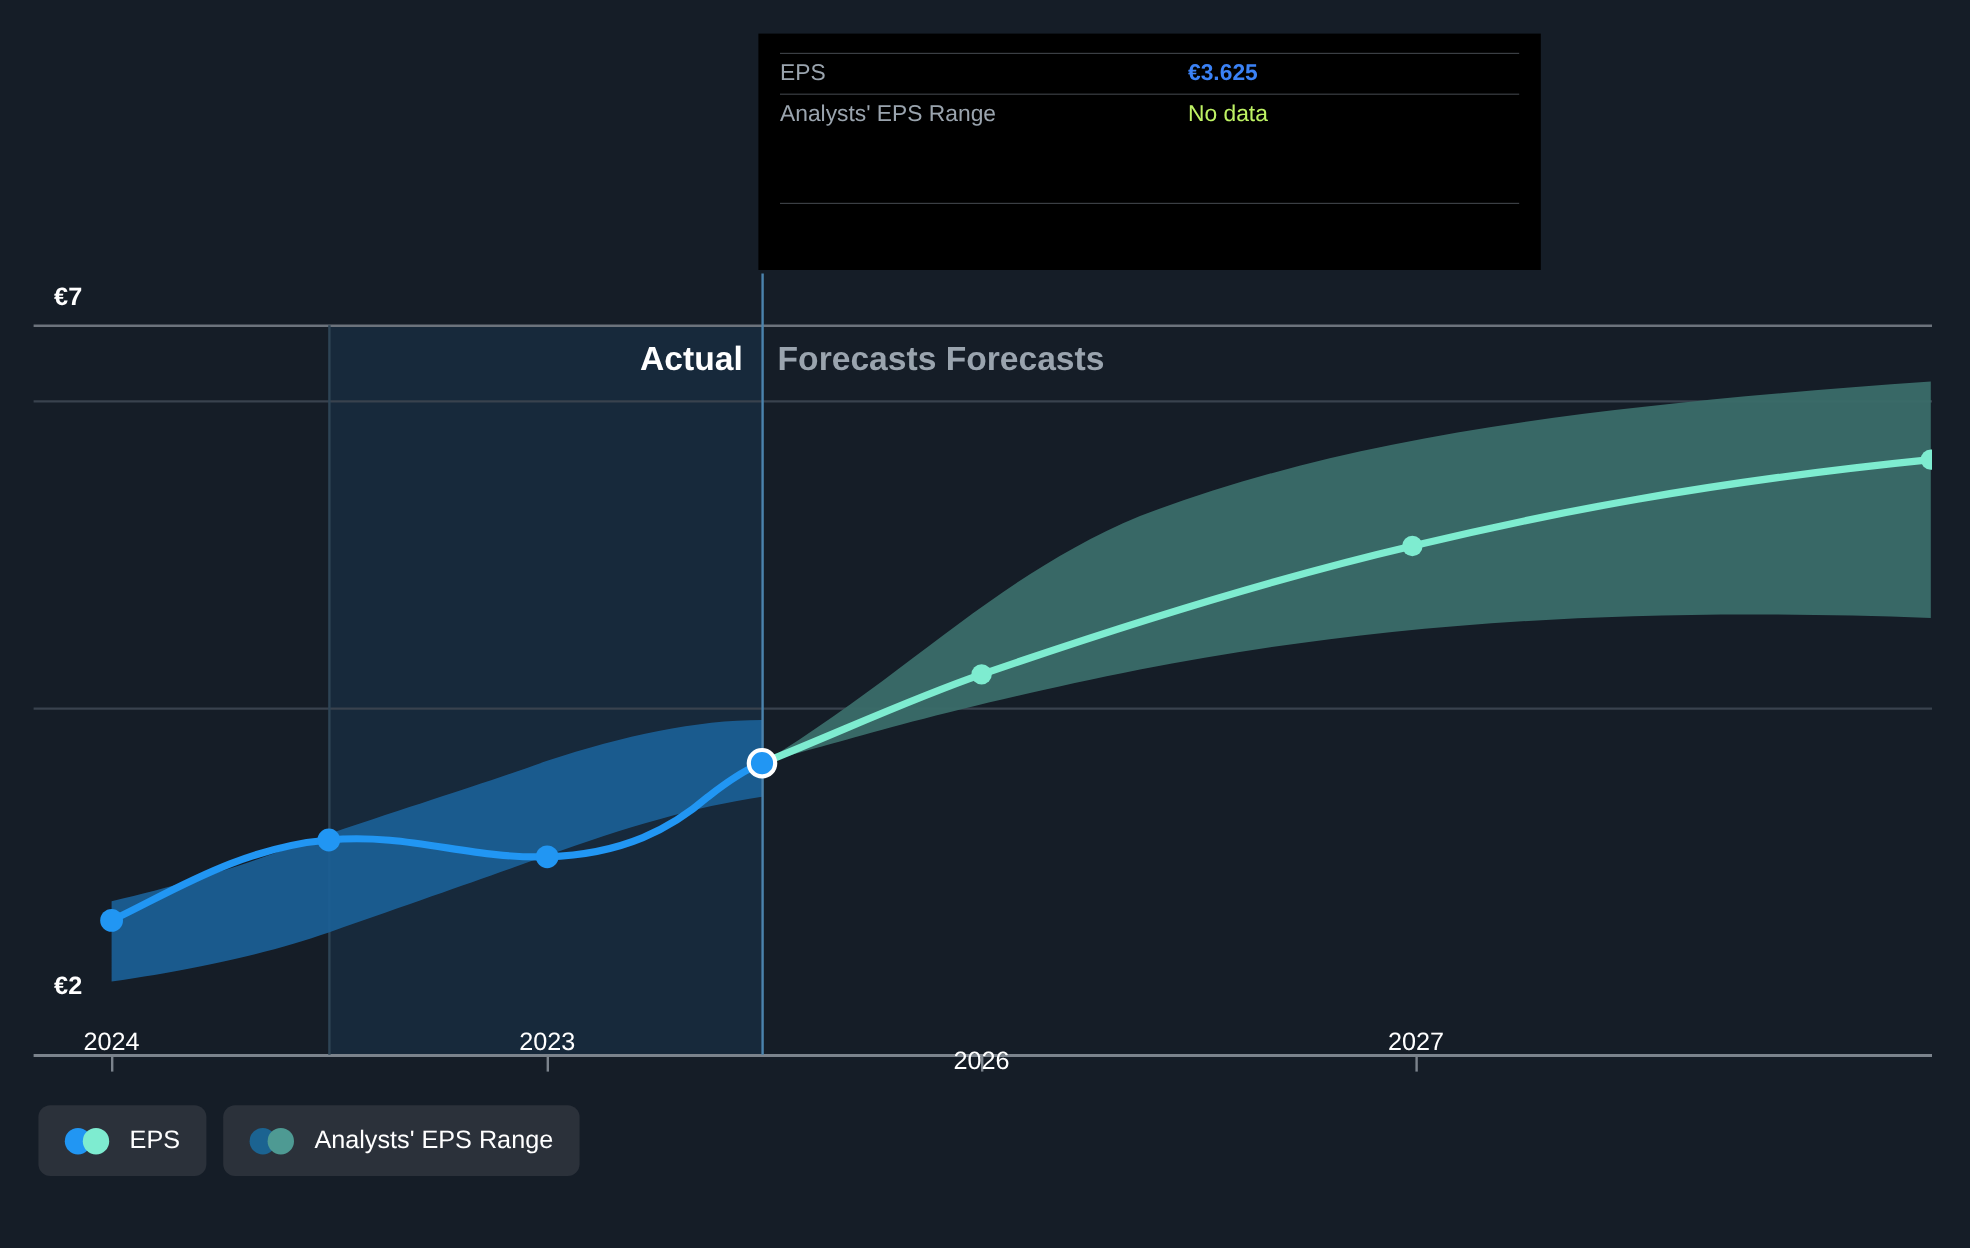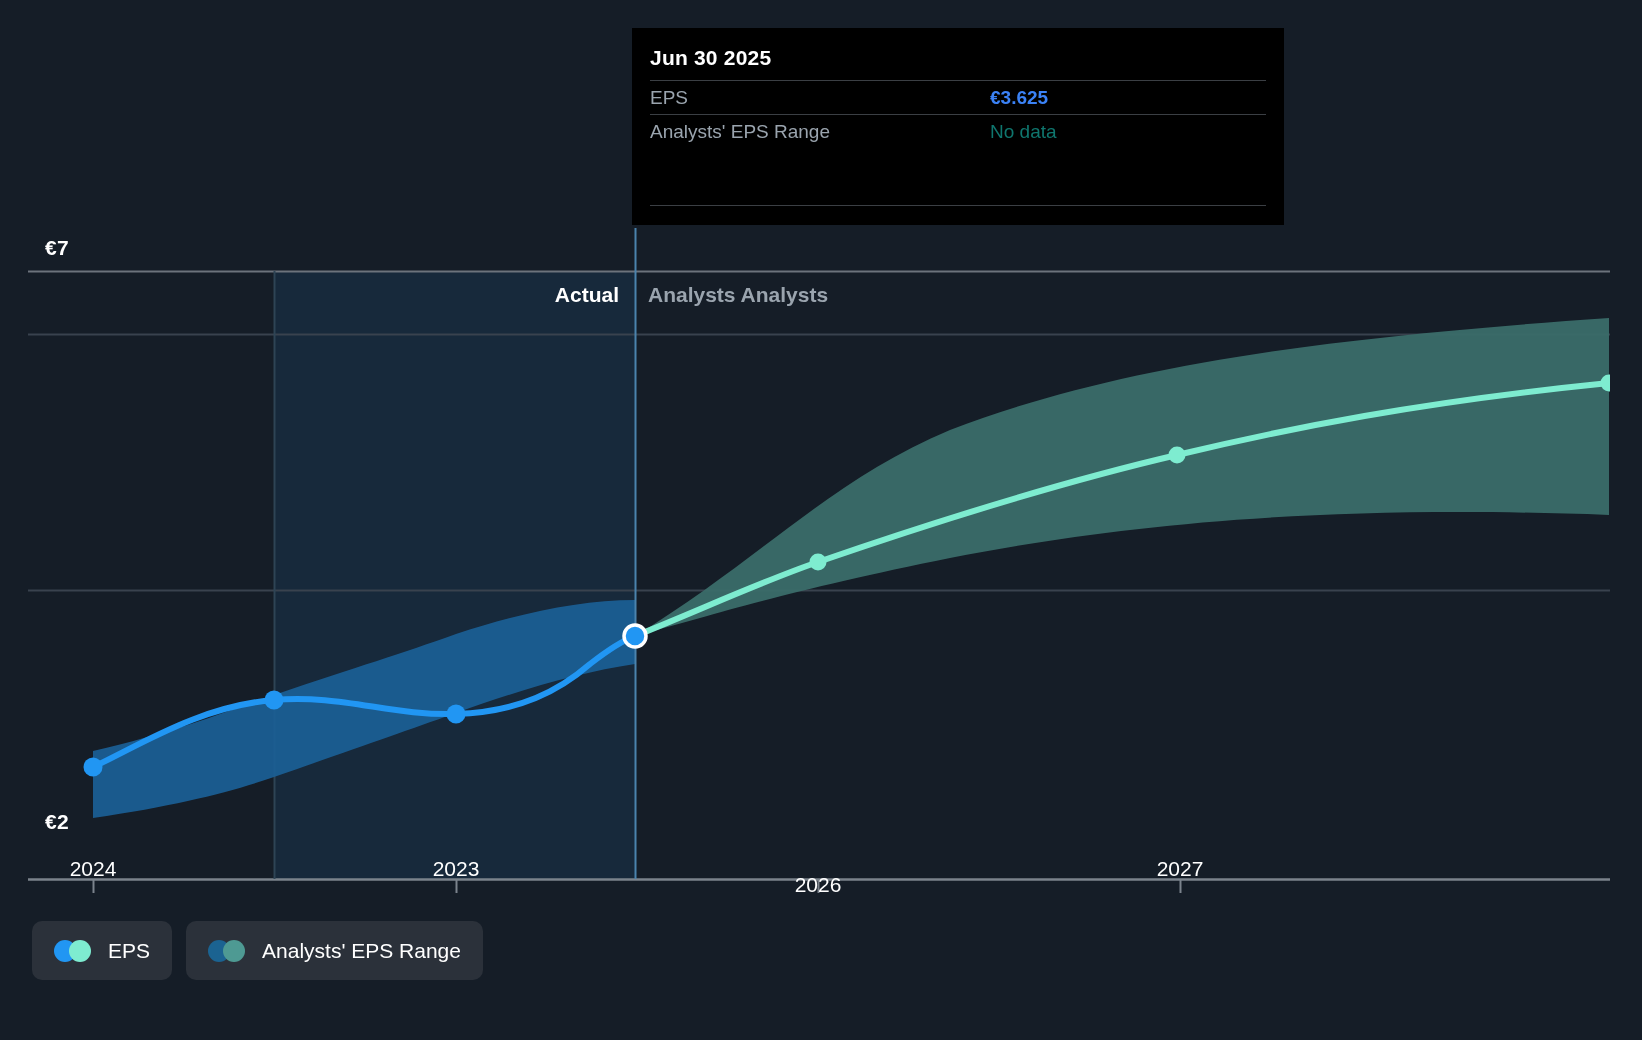--- a/index.html
+++ b/index.html
@@ -48,21 +48,21 @@
     font-weight: 400;
     color: #ffffff;
     transform: translateX(-50%);
     white-space: nowrap;
     top: 857px;
   }
 
   
   .period-label {
     position: absolute;
-    font-size: 21px;
+    font-size: 28px;
     font-weight: 700;
     white-space: nowrap;
     top: 283px;
   }
   #period-actual {
     color: #ffffff;
     right: 1023px;   
     text-align: right;
   }
   #period-forecast {
@@ -98,21 +98,21 @@
   .tt-key {
     color: #9aa4ae;
     width: 340px;
     flex: 0 0 340px;
   }
   .tt-val-eps {
     color: #3b82f6;
     font-weight: 700;
   }
   .tt-val-nodata {
-    color: #0f766e;
+    color: #bef264;
   }
   #tt-spacer {
     height: 57px;
   }
   #tt-bottom-rule {
     border-top: 1px solid #3b3f44;
     height: 0;
   }
 
   
@@ -226,24 +226,23 @@
 
   <div class="y-axis-label" id="y-label-top">€7</div>
   <div class="y-axis-label" id="y-label-bot">€2</div>
 
   <div class="x-axis-label" style="left:93px;">2024</div>
   <div class="x-axis-label" style="left:456px;">2023</div>
   <div class="x-axis-label" style="left:818px;margin-top:16px;">2026</div>
   <div class="x-axis-label" style="left:1180px;">2027</div>
 
   <div class="period-label" id="period-actual">Actual</div>
-  <div class="period-label" id="period-forecast">Analysts Analysts</div>
+  <div class="period-label" id="period-forecast">Forecasts Forecasts</div>
 
   <div id="tooltip">
-    <div id="tooltip-title">Jun 30 2025</div>
 
     <div class="tt-row">
       <span class="tt-key">EPS</span>
       <span class="tt-val-eps">€3.625</span>
     </div>
 
     <div class="tt-row">
       <span class="tt-key">Analysts' EPS Range</span>
       <span class="tt-val-nodata">No data</span>
     </div>

